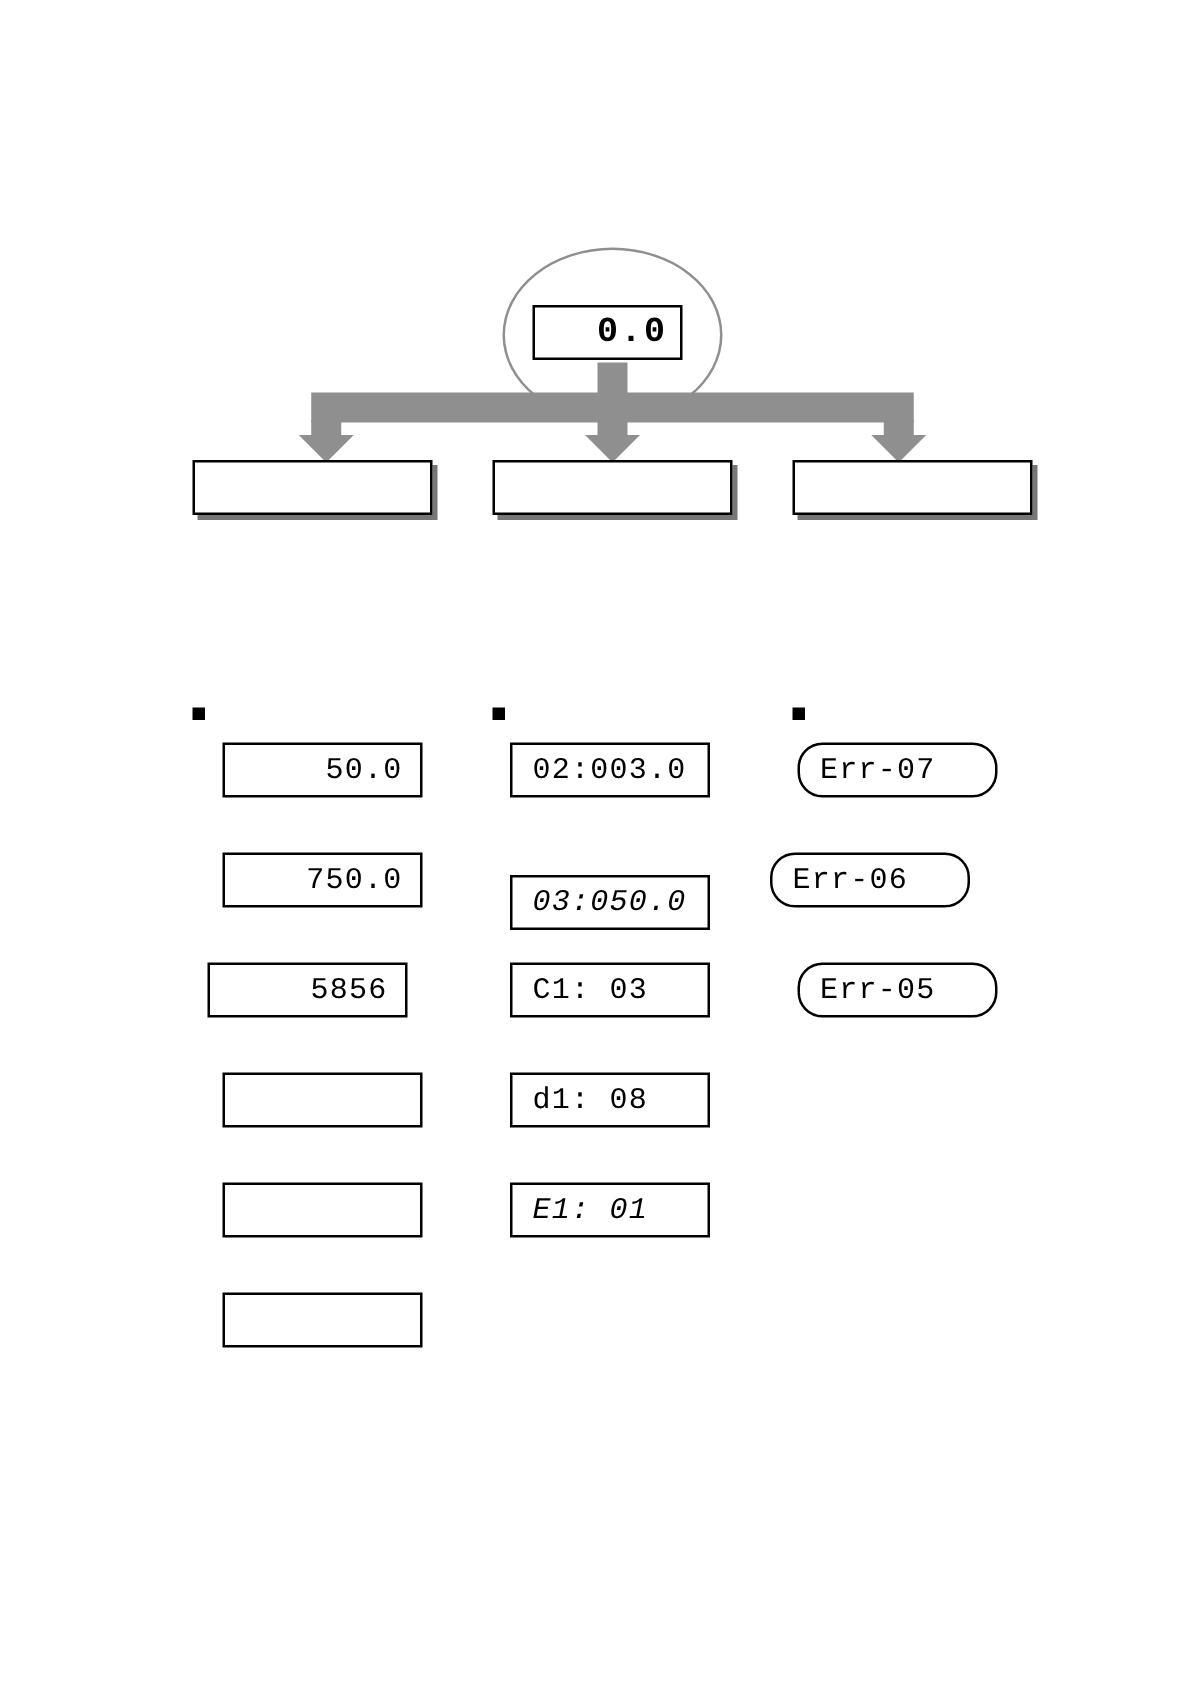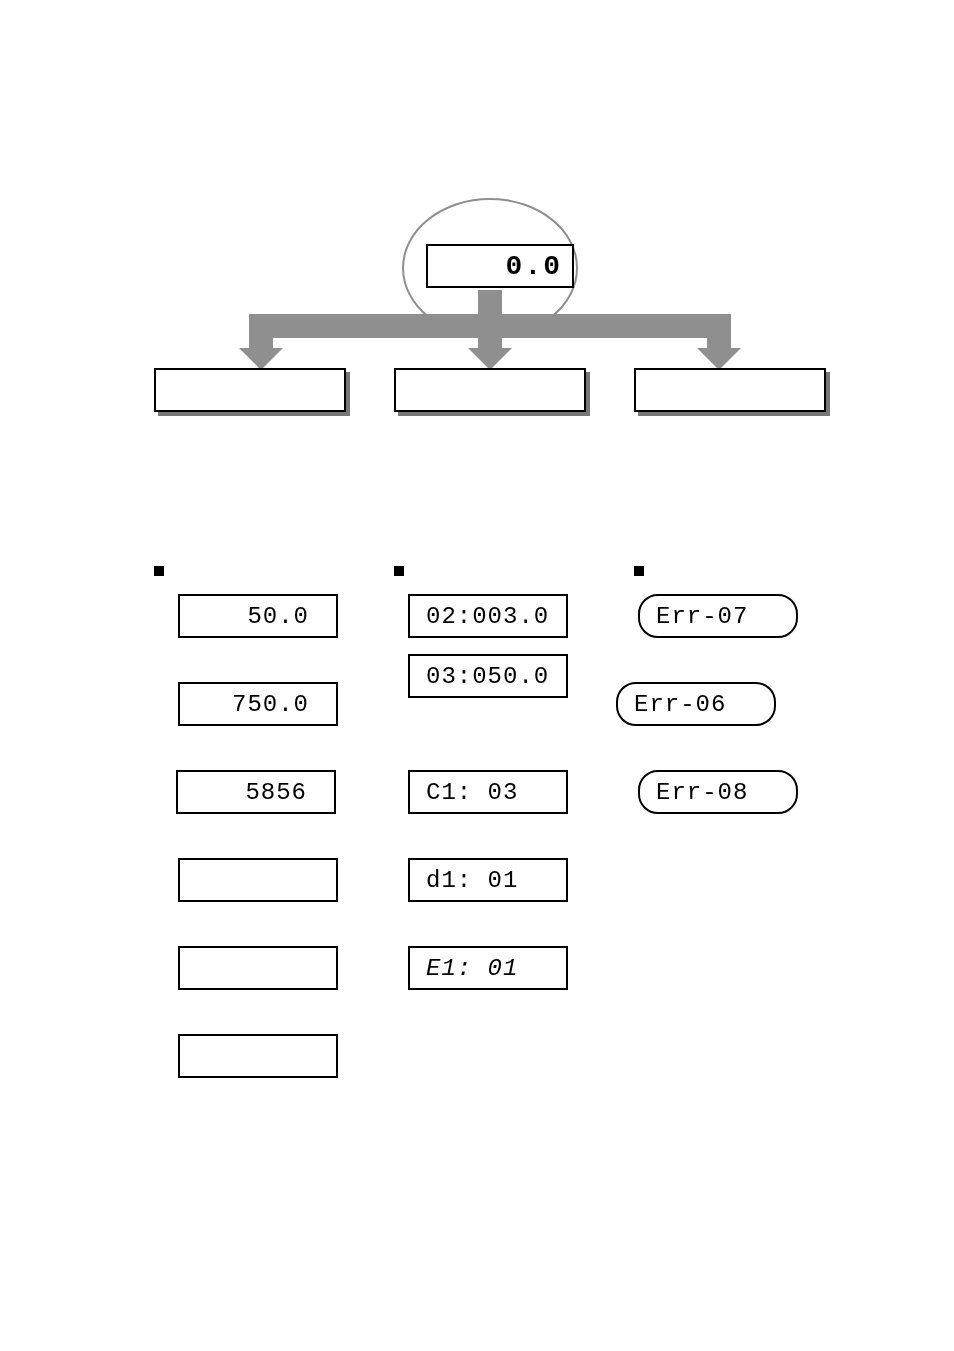--- a/index.html
+++ b/index.html
@@ -24,21 +24,21 @@
     left: 0; top: 0;
     width: 176px;
     height: 140px;
     border: 2px solid #8f8f8f;
     border-radius: 50% / 50%;
   }
   .top-lcd {
     position: absolute;
     left: 24px;
     top: 46px;
-    width: 148px;
+    width: 120px;
     height: 44px;
     border: 2px solid #000;
     background: #fff;
     display: flex;
     align-items: center;
     justify-content: flex-end;
     padding-right: 10px;
     font-family: "Courier New", monospace;
     font-weight: bold;
     font-size: 28px;
@@ -104,21 +104,21 @@
   .sl-right { left: 634px; top: 566px; }
   .lcd {
     position: absolute;
     width: 160px;
     height: 44px;
     border: 2px solid #000;
     background: #fff;
     display: flex;
     align-items: center;
     justify-content: flex-end;
-    padding-right: 27px;
+    padding-right: 14px;
     font-family: "Courier New", monospace;
     font-size: 24px;
     letter-spacing: 1px;
   }
   .lcd.jleft { justify-content: flex-start; padding-left: 16px; padding-right: 4px; }
   .col-left .lcd { left: 178px; }
   .col-mid  .lcd { left: 408px; }
   .col-right .lcd { left: 638px; border-radius: 20px; }
 </style>
 </head>
@@ -151,31 +151,31 @@
   <span></span>
 </div>
 <div class="section-label sl-right">
   <span class="sq"></span>
   <span></span>
 </div>
 
 <div class="col-left">
   <div class="lcd" style="left:178px; top:594px;">50.0</div>
   <div class="lcd" style="left:178px; top:682px;">750.0</div>
-  <div class="lcd" style="left:176px; top:770px;">5856</div>
+  <div class="lcd" style="left:166px; top:770px;">5856</div>
   <div class="lcd" style="left:178px; top:858px;"></div>
   <div class="lcd" style="left:178px; top:946px;"></div>
   <div class="lcd" style="left:178px; top:1034px;"></div>
 </div>
 
 <div class="col-mid">
   <div class="lcd jleft" style="left:408px; top:594px;">02:003.0</div>
-  <div class="lcd jleft" style="left:408px; top:654px;">03:050.0</div>
+  <div class="lcd jleft" style="left:408px; top:700px;font-style:italic;">03:050.0</div>
   <div class="lcd jleft" style="left:408px; top:770px;">C1:  03</div>
-  <div class="lcd jleft" style="left:408px; top:858px;">d1:  01</div>
+  <div class="lcd jleft" style="left:408px; top:858px;">d1:  08</div>
   <div class="lcd jleft" style="left:408px; top:946px;font-style:italic;">E1:  01</div>
 </div>
 
 <div class="col-right">
   <div class="lcd jleft" style="left:638px; top:594px;">Err-07</div>
   <div class="lcd jleft" style="left:616px; top:682px;">Err-06</div>
-  <div class="lcd jleft" style="left:638px; top:770px;">Err-08</div>
+  <div class="lcd jleft" style="left:638px; top:770px;">Err-05</div>
 </div>
 
 </body></html>

